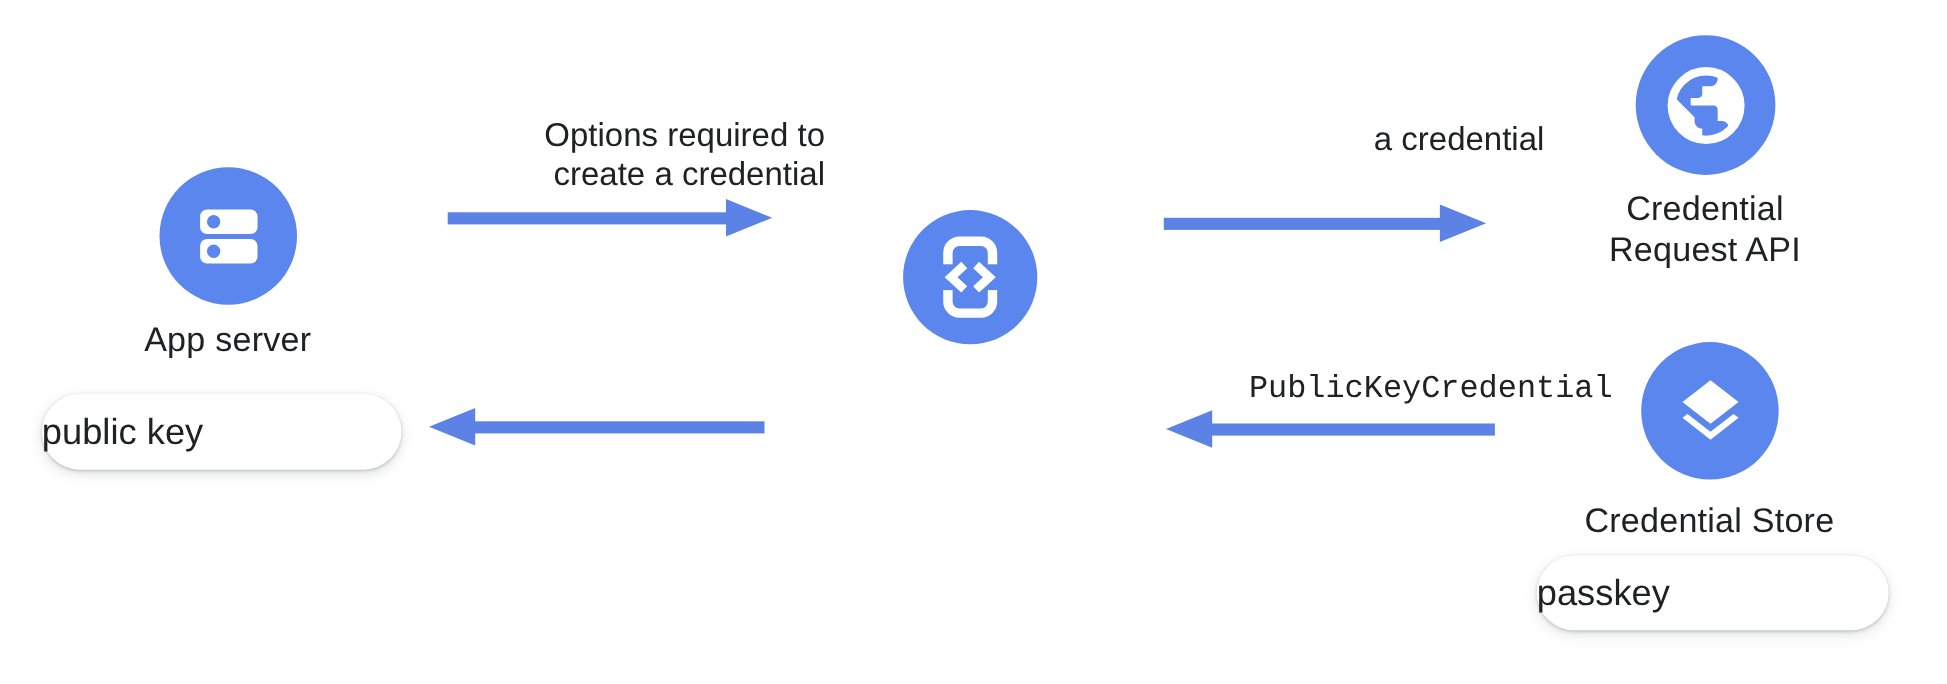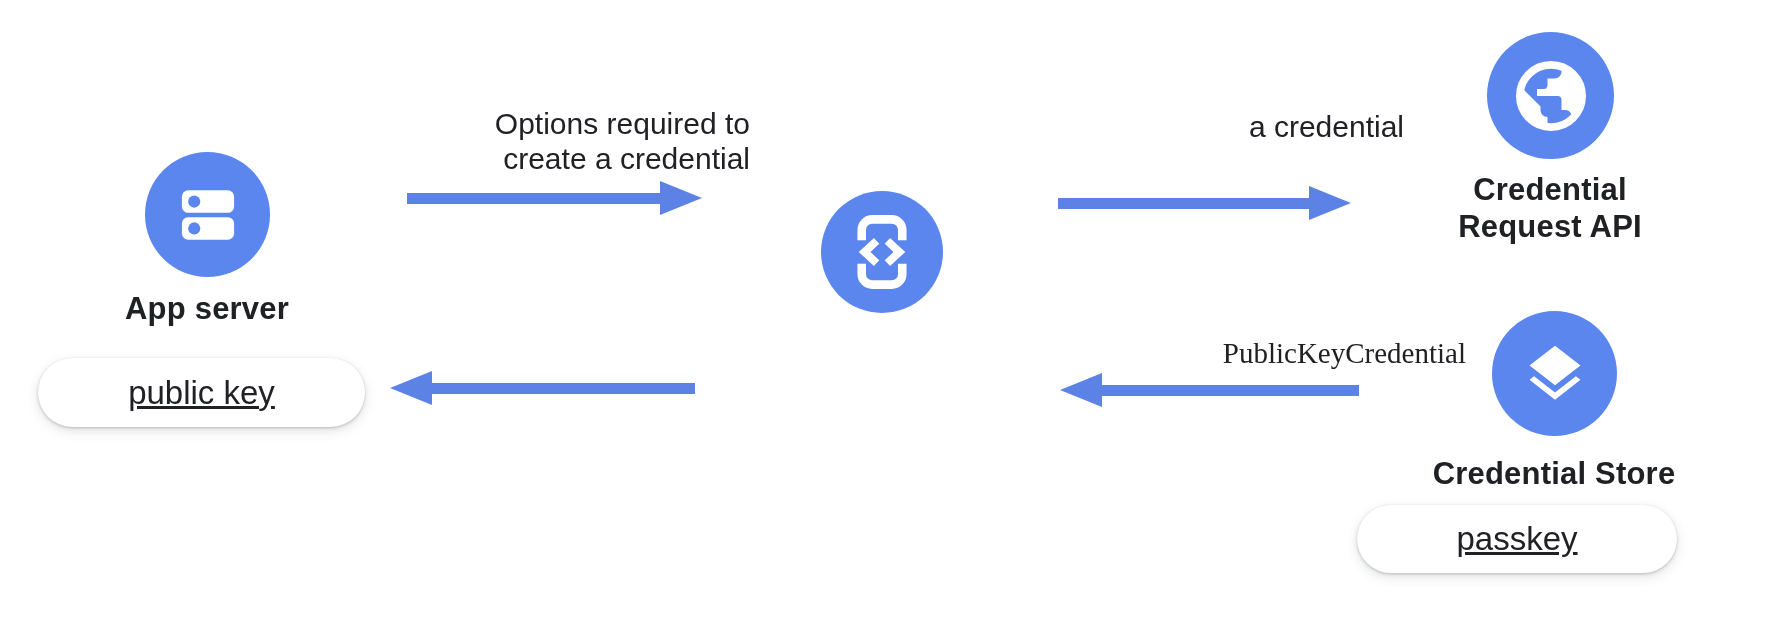--- a/index.html
+++ b/index.html
@@ -20,45 +20,45 @@
   .circle{
     position:absolute;
     border-radius:50%;
     background:var(--node-blue);
     display:flex;align-items:center;justify-content:center;
   }
   .node-label{
     position:absolute;
     text-align:center;
     font-size:31px;
-    font-weight:700;
+    font-weight:400;
     letter-spacing:.2px;
     line-height:37px;
     color:var(--text-dark);
   }
   .node-label span{display:block;}
   .pill{
     position:absolute;
     background:var(--pill-bg);
     border-radius:36px;
     box-shadow:0 1px 3px rgba(60,64,67,.28),0 4px 12px rgba(60,64,67,.15);
-    display:flex;align-items:center;justify-content:center;
-    font-size:33px;font-weight:500;color:var(--text-dark);text-decoration:underline;
+    display:flex;align-items:center;justify-content:flex-start;
+    font-size:33px;font-weight:500;color:var(--text-dark);
   }
   .arrow-label{
     position:absolute;
     text-align:right;
     font-size:30px;
     font-weight:400;
     line-height:35px;
     color:var(--text-dark);
   }
   .arrow-label span{display:block;}
   .arrow-label.mono{
-    font-family:Liberation Serif, serif;
+    font-family:Liberation Mono, monospace;
     font-size:29px;
     letter-spacing:0;
   }
   .shaft{
     position:absolute;height:11px;background:var(--arrow-blue);
   }
   .head{position:absolute;width:0;height:0;}
   .head.right{
     border-top:17px solid transparent;
     border-bottom:17px solid transparent;
@@ -129,17 +129,17 @@
   <div class="head left" style="left:390px;top:371px"></div>
   <div class="shaft" style="left:431px;top:383px;width:264px"></div>
 
   <div class="circle" style="left:1492px;top:311px;width:125px;height:125px">
     <svg width="68" height="68" viewBox="0 0 24 24">
       <path d="M12 16l7.36-5.73L21 9l-9-7-9 7 1.63 1.27L12 16z" fill="#ffffff"></path>
       <path d="M11.99 18.54l-7.37-5.73L3 14.07l9 7 9-7-1.63-1.27-7.38 5.74z" fill="#ffffff"></path>
     </svg>
   </div>
   <div class="node-label" style="left:1404px;top:455px;width:300px">Credential Store</div>
-  <div class="pill" style="left:1357px;top:505px;width:320px;height:68px">
+  <div class="pill" style="left:1397px;top:505px;width:320px;height:68px">
     <span>passkey</span>
   </div>
 
 </div>
 
 </body></html>

